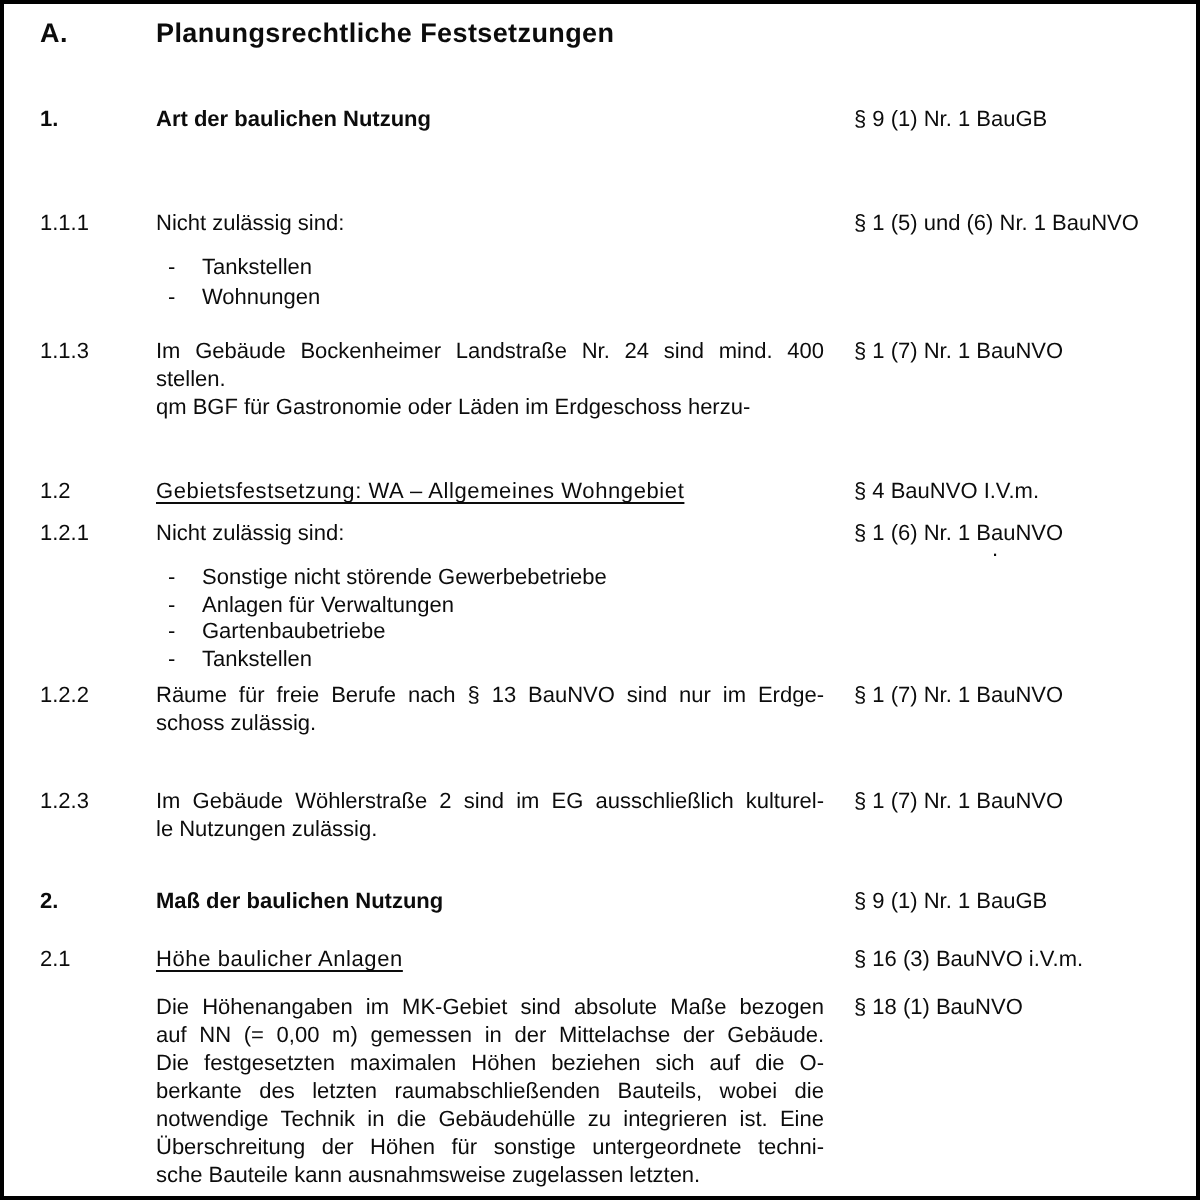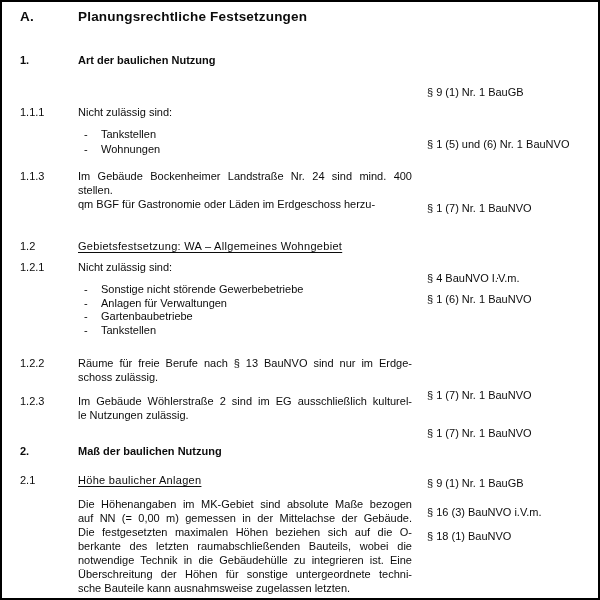--- a/index.html
+++ b/index.html
@@ -30,21 +30,21 @@
   .row {
     position: absolute;
     left: 20px;
     right: 14px;
     display: grid;
     grid-template-columns: 42px 350px 1fr;
     align-items: start;
   }
   .num { display: block; }
   .content { display: block; padding-left: 16px; }
-  .ref { display: block; padding-left: 15px; white-space: nowrap; margin-top: 32px; }
+  .ref { display: block; padding-left: 15px; white-space: nowrap; }
   .bold { font-weight: bold; }
   .heading { font-size: 13.5px; line-height: 17px; letter-spacing: 0.2px; }
   .underline { text-decoration: underline; text-underline-offset: 2px; letter-spacing: 0.3px; }
   .lines > div {
     text-align: justify;
     text-align-last: justify;
   }
   .lines > div:last-child {
     text-align-last: left;
   }
@@ -143,21 +143,21 @@
         <span>Gartenbaubetriebe</span>
       </div>
       <div class="bullet">
         <span class="dash">-</span>
         <span>Tankstellen</span>
       </div>
     </div>
     <span class="ref"></span>
   </div>
 
-  <div class="row" style="top:356px">
+  <div class="row" style="top:341px">
     <span class="num">1.2.2</span>
     <div class="content lines">
       <div>Räume für freie Berufe nach § 13 BauNVO sind nur im Erdge-</div>
       <div>schoss zulässig.</div>
     </div>
     <span class="ref">§ 1 (7) Nr. 1 BauNVO</span>
   </div>
 
   <div class="row" style="top:394px">
     <span class="num">1.2.3</span>

